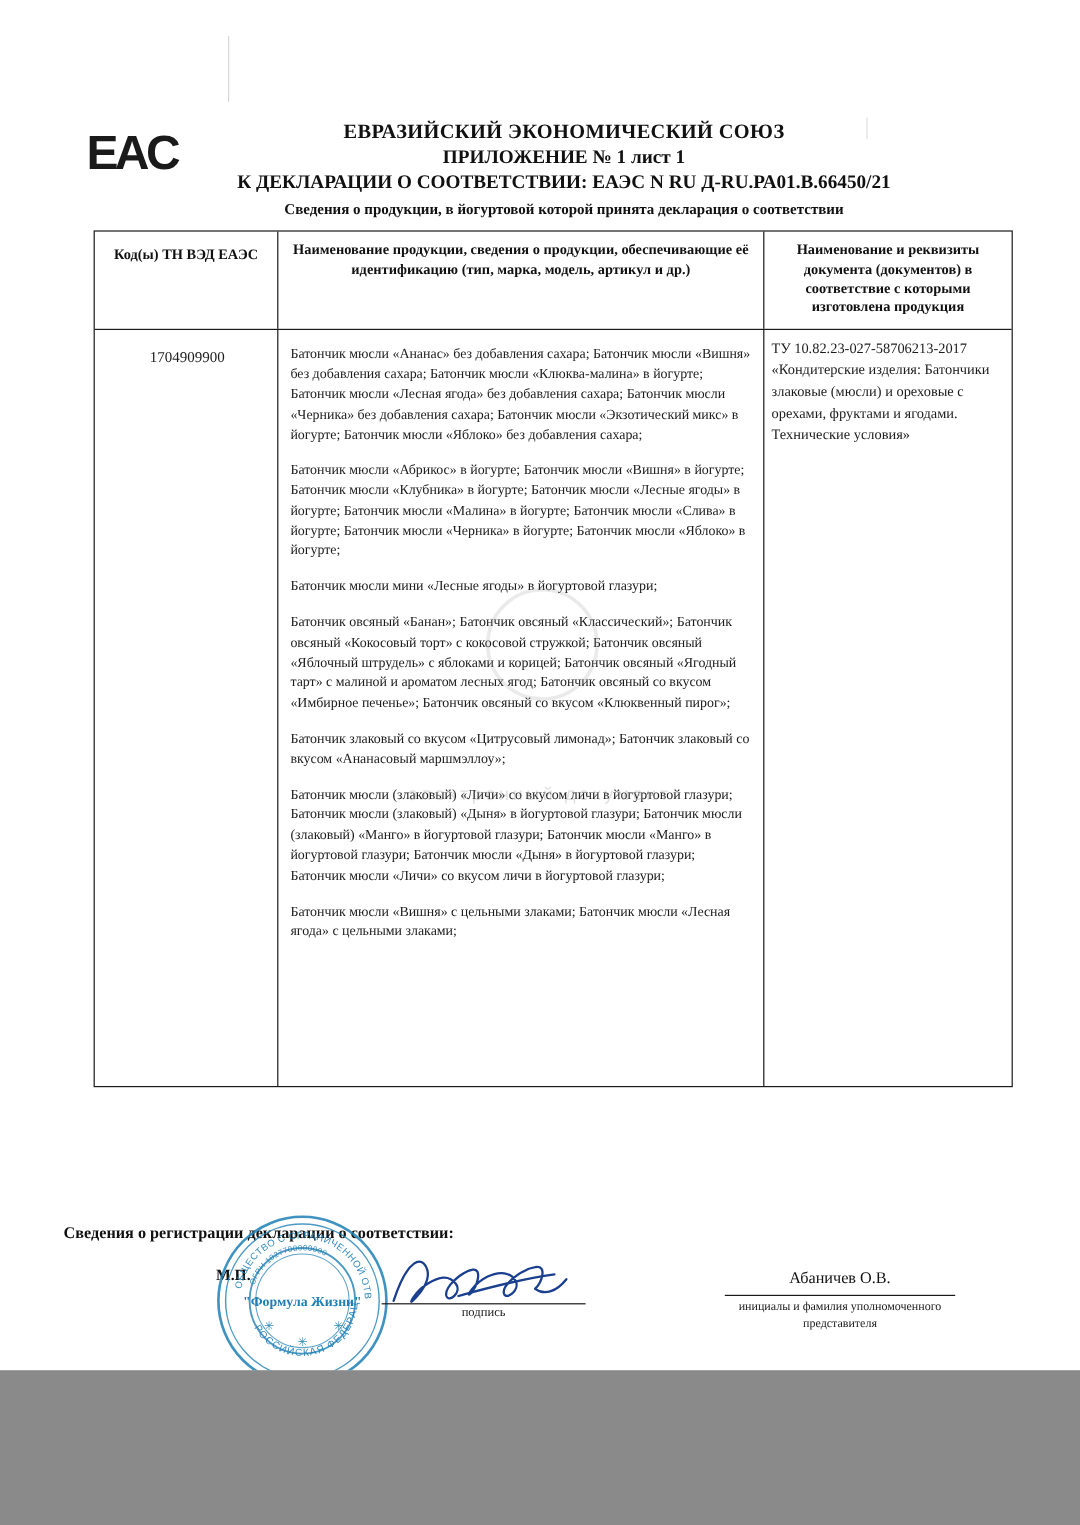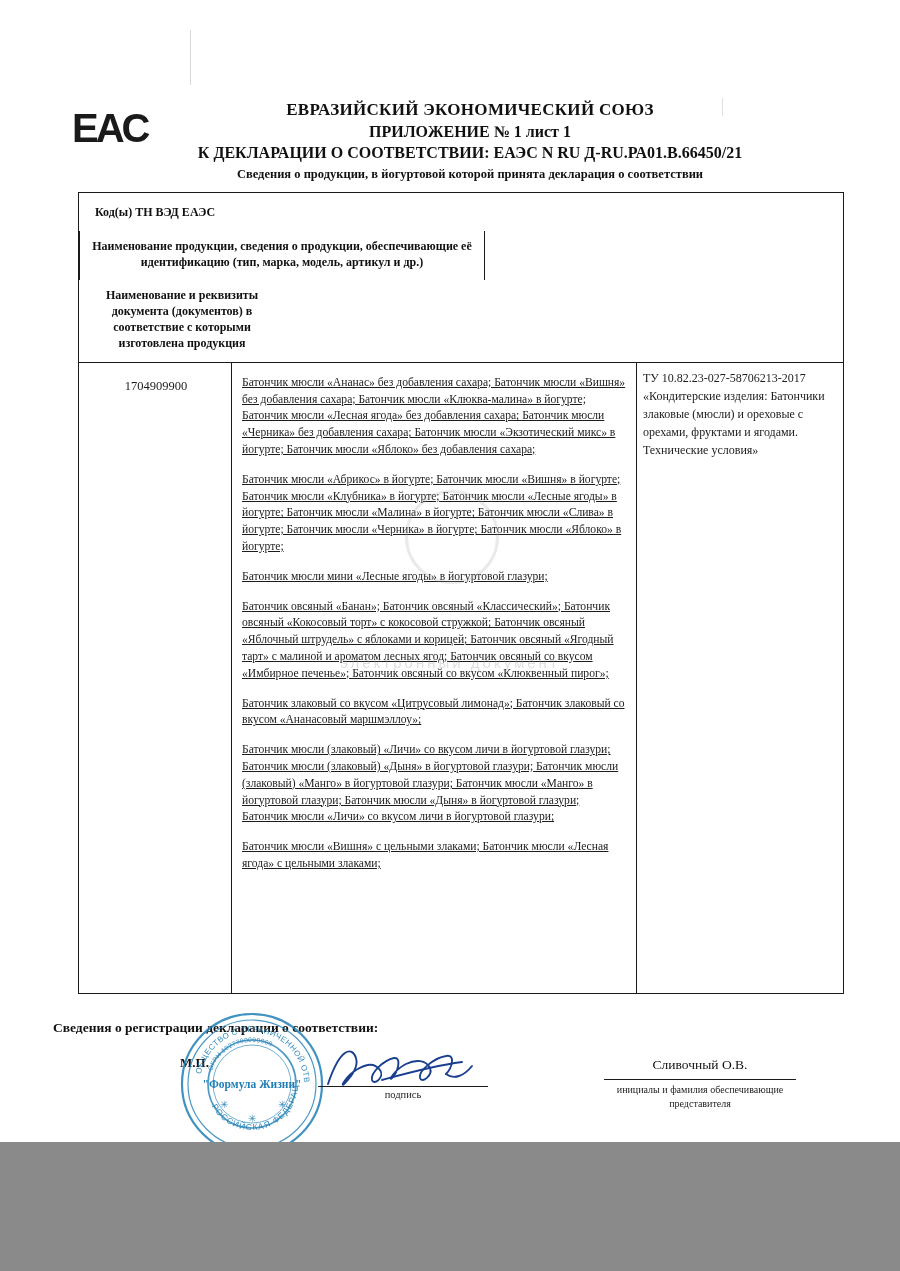--- a/index.html
+++ b/index.html
@@ -79,21 +79,20 @@
     position: absolute;
     left: 78px;
     top: 192px;
     width: 766px;
     border: 1px solid #1a1a1a;
     box-sizing: border-box;
   }
   .tbl-head {
     display: flex;
     border-bottom: 1px solid #1a1a1a;
-    flex-direction: column;
   }
   .tbl-body {
     display: flex;
     min-height: 630px;
   }
   .col1 { width: 152px; box-sizing: border-box; }
   .col2 { width: 406px; box-sizing: border-box; border-left: 1px solid #1a1a1a; border-right: 1px solid #1a1a1a;}
   .col3 { width: 206px; box-sizing: border-box; }
 
   .tbl-head .cell {
@@ -116,21 +115,21 @@
     text-align: center;
     font-size: 12.5px;
     padding-top: 14px;
   }
   .tbl-body .col3 .cell {
     font-size: 12px;
     line-height: 1.5;
     padding-top: 6px;
     padding-left: 6px;
   }
-  .para { margin: 0 0 13px 0; text-decoration: underline; }
+  .para { margin: 0 0 13px 0; }
   .para:last-child { margin-bottom: 0; }
 
   
   .watermark {
     position: absolute;
     left: 190px;
     top: 640px;
     width: 520px;
     text-align: center;
     pointer-events: none;
@@ -334,17 +333,17 @@
         <path d="M6,44 C18,8 30,6 34,18 C37,28 26,40 22,44 C18,48 24,36 34,30 C44,24 52,22 58,30 C63,37 52,46 50,40 C48,33 62,20 72,18 C80,17 76,32 70,38 C66,42 72,30 84,24 C94,19 104,20 108,28 C111,35 100,44 98,38 C96,31 112,18 124,16 C134,14 130,28 124,34"></path>
         <path d="M60,40 C82,34 110,26 140,22"></path>
         <path d="M124,34 C132,40 142,36 150,26"></path>
       </g>
     </svg>
   </div>
 
   <div class="sig-line"></div>
   <div class="sig-cap">подпись</div>
 
-  <div class="name">Сливочный О.В.</div>
+  <div class="name">Абаничев О.В.</div>
   <div class="name-line"></div>
-  <div class="name-cap">инициалы и фамилия обеспечивающие представителя</div>
+  <div class="name-cap">инициалы и фамилия уполномоченного представителя</div>
 
 </div>
 
 </body></html>

